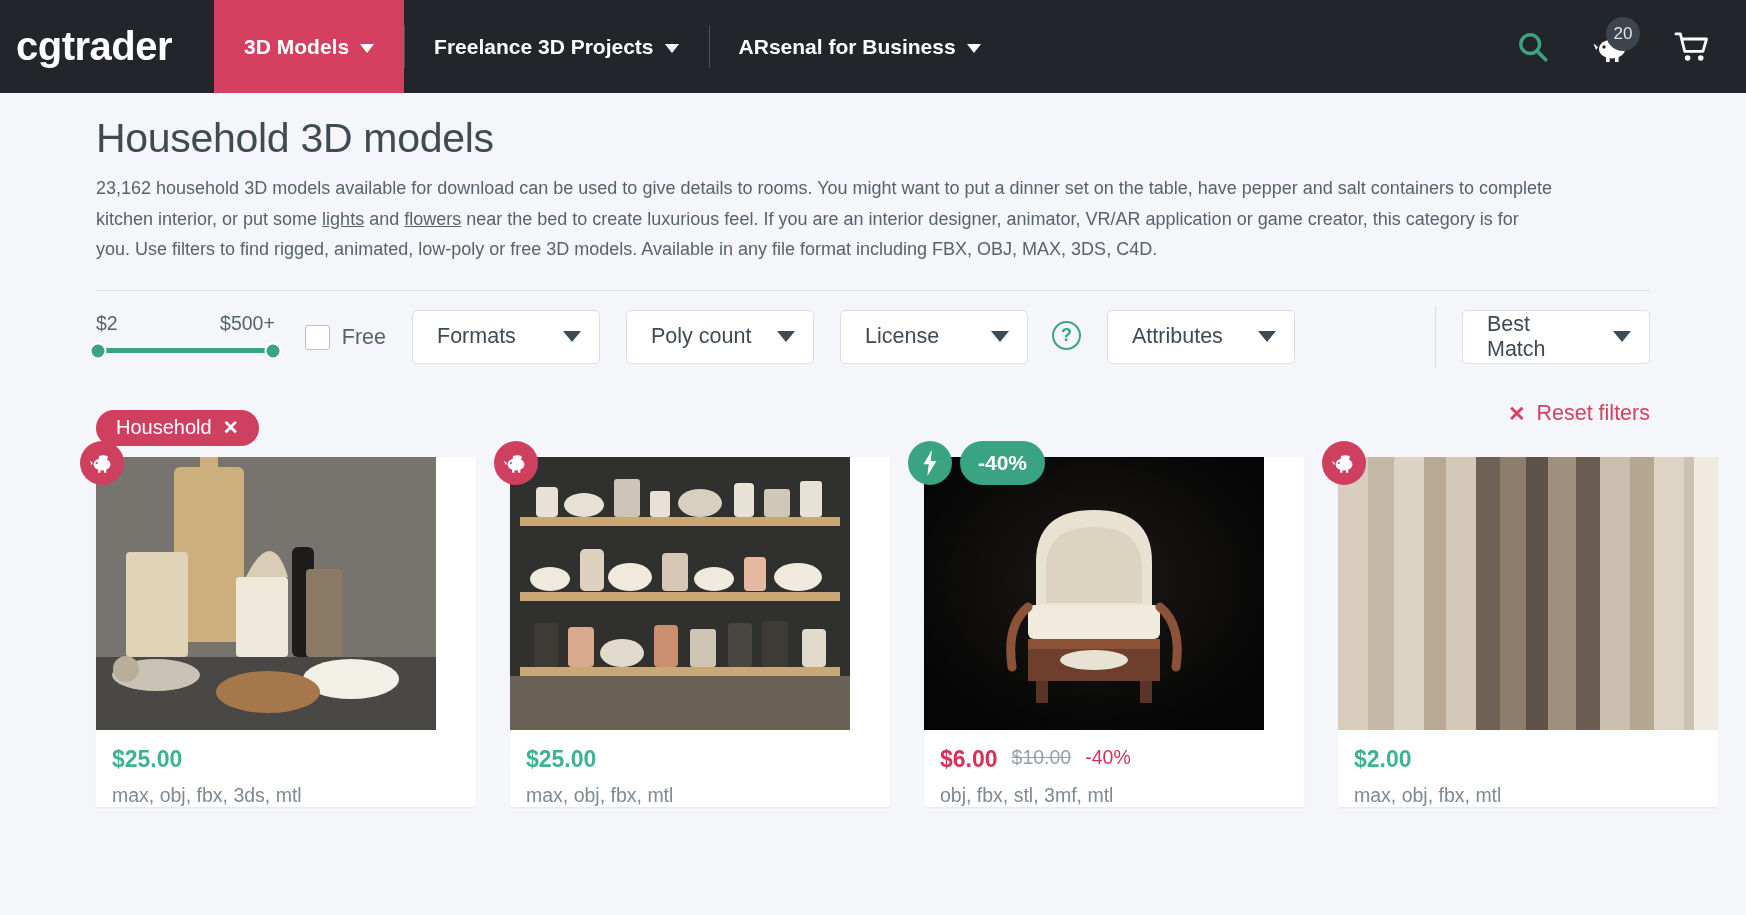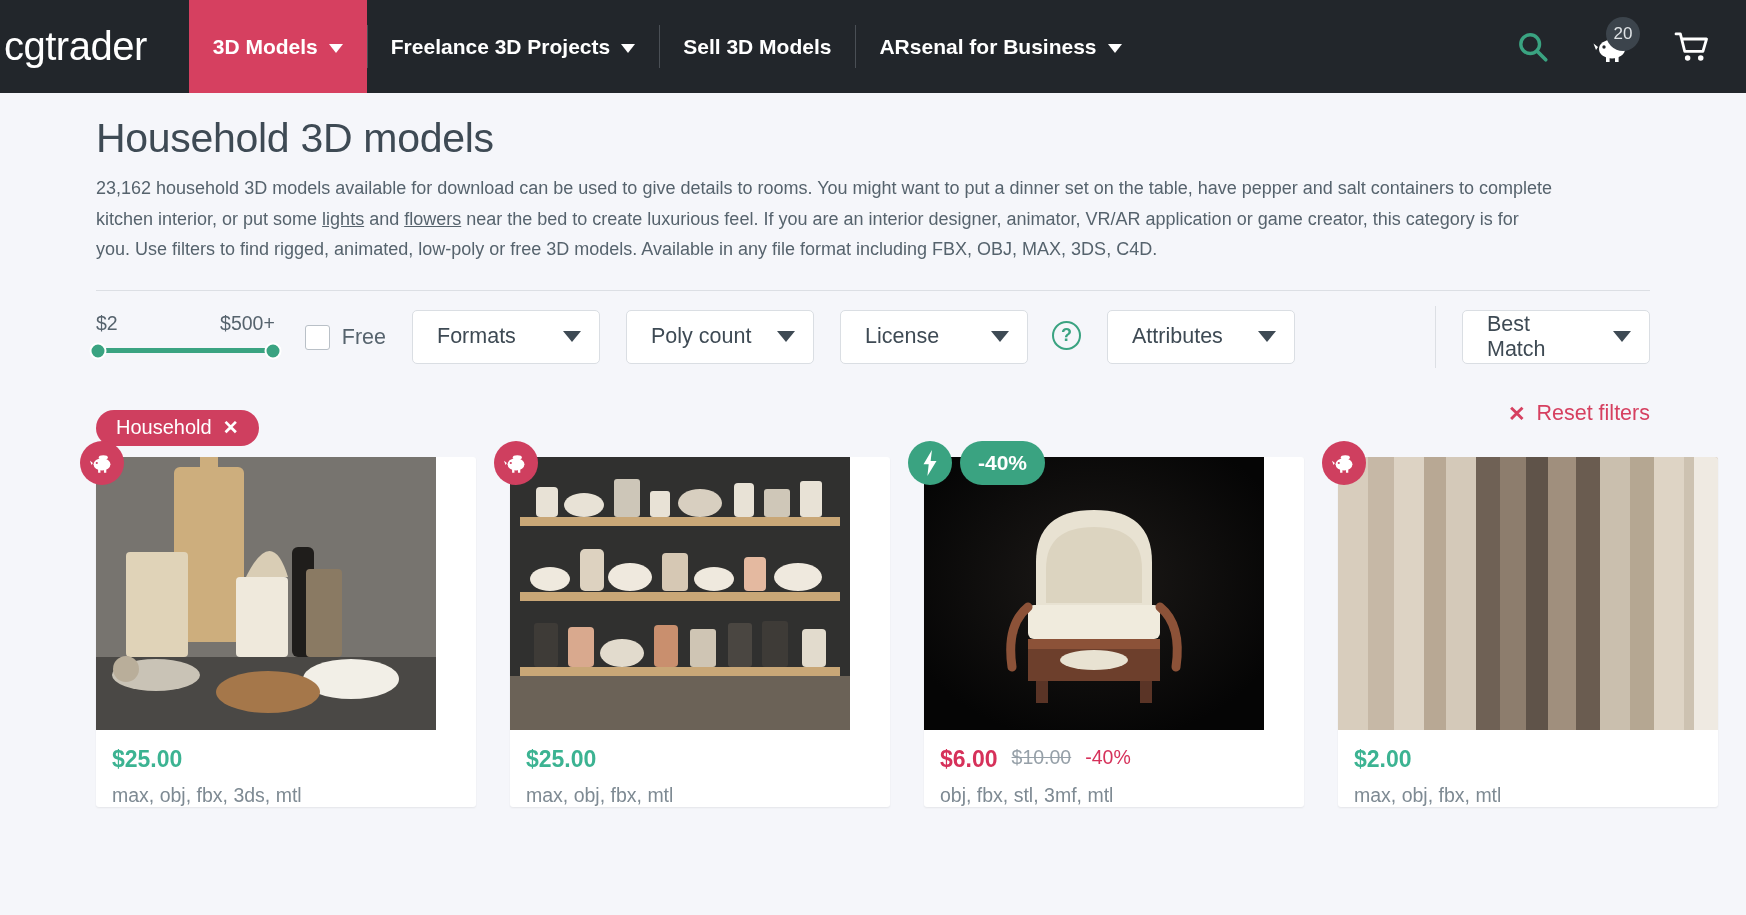--- a/index.html
+++ b/index.html
@@ -15,33 +15,33 @@
   .navbar {
     height: 93px;
     background: #22262b;
     display: flex;
     align-items: stretch;
     position: relative;
   }
   .brand {
     display: flex;
     align-items: center;
-    padding: 0 42px 0 4px;
+    padding: 0 42px 0 16px;
     color: #ffffff;
     font-size: 40px;
-    font-weight: normal;
+    font-weight: bold;
     letter-spacing: -0.5px;
     user-select: none;
   }
   .nav-items { display: flex; align-items: stretch; }
   .nav-item {
     display: flex;
     align-items: center;
     gap: 11px;
-    padding: 0 24px;
+    padding: 0 30px;
     color: #ffffff;
     font-size: 21px;
     font-weight: bold;
     white-space: nowrap;
     position: relative;
   }
   .nav-item.active { background: #d64060; }
   .nav-item.divided::before {
     content: "";
     position: absolute;
@@ -231,23 +231,20 @@
   <div class="brand">cgtrader</div>
 
   <div class="nav-items">
     <div class="nav-item active">
       <span>3D Models</span>
       <span class="caret"></span>
     </div>
     <div class="nav-item divided">
       <span>Freelance 3D Projects</span>
       <span class="caret"></span>
-    </div>
-    <div class="nav-item divided">
-      <span>Sell 3D Models</span>
     </div>
     <div class="nav-item divided">
       <span>ARsenal for Business</span>
       <span class="caret"></span>
     </div>
   </div>
 
   <div class="nav-right">
     <div class="icon-btn">
       <svg width="34" height="34" viewBox="0 0 24 24">

